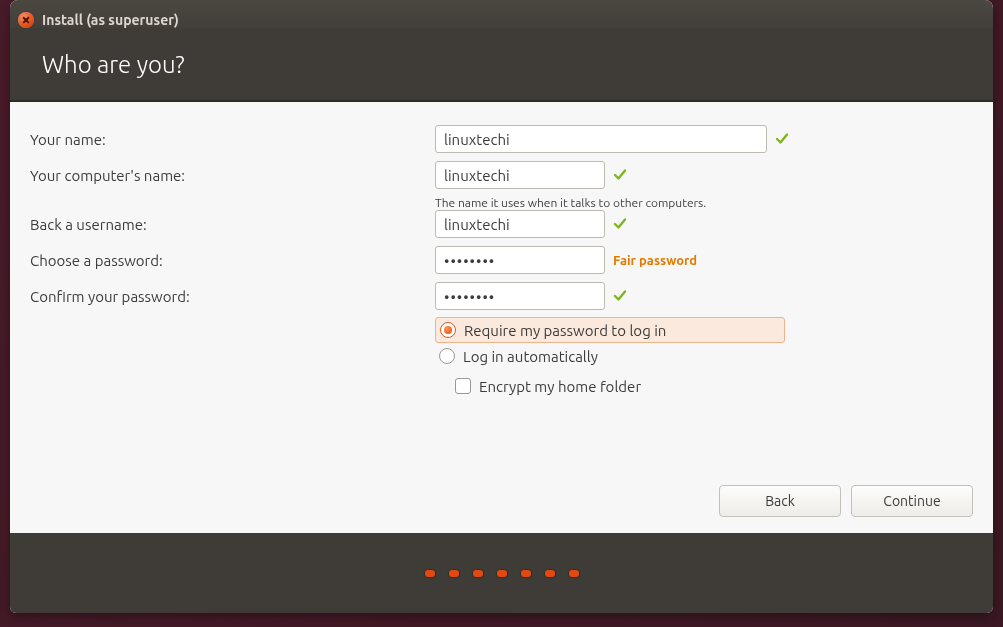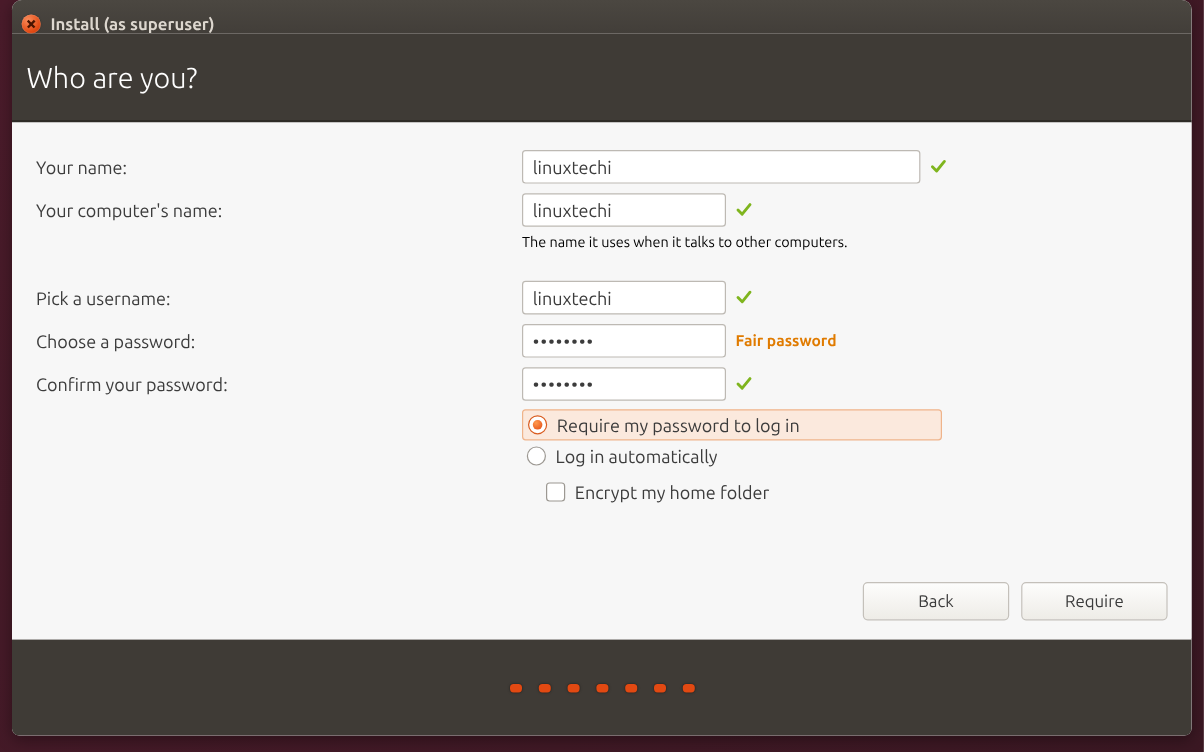--- a/index.html
+++ b/index.html
@@ -59,21 +59,21 @@
   .close-btn::before { transform: translate(-50%,-50%) rotate(45deg); }
   .close-btn::after  { transform: translate(-50%,-50%) rotate(-45deg); }
 
   
   .header {
     background: #3f3b36;
     color: #fff;
     height: 72px;
     display: flex;
     align-items: center;
-    padding: 0 12px;
+    padding: 0 32px;
     font-size: 24px;
     font-weight: 300;
     border-bottom: 2px solid #2e2b27;
   }
 
   
   .content {
     background: #f7f7f7;
     padding: 22px 20px 0 20px;
     height: 430px;
@@ -110,22 +110,22 @@
     color: #3c3c3c;
     outline: none;
   }
   .w-name     { width: 332px; }
   .w-host     { width: 170px; }
   .w-user     { width: 170px; }
   .w-pass     { width: 170px; }
 
   .help-text {
     font-size: 12px;
-    color: #000000;
-    margin: 2px 0 24px 405px;
+    color: #404040;
+    margin: 2px 0 0 405px;
   }
 
   .indicator {
     font-size: 13px;
   }
   .fair { color: #e07b00; font-weight: bold; }
 
   
   .check {
     width: 14px;
@@ -271,21 +271,21 @@
         <span class="check">
           <svg width="14" height="14" viewBox="0 0 14 14">
               <path d="M2 7 L5.5 10.5 L12 2.5" fill="none" stroke="#7fb51e" stroke-width="2.4" stroke-linecap="round" stroke-linejoin="round"></path>
             </svg>
         </span>
       </div>
     </div>
     <div class="help-text">The name it uses when it talks to other computers.</div>
 
     <div class="form-row">
-      <div class="form-label">Pick a username:</div>
+      <div class="form-label">Back a username:</div>
       <div class="input-wrap">
         <input class="w-user" type="text" value="linuxtechi" style="">
         <span class="check">
           <svg width="14" height="14" viewBox="0 0 14 14">
               <path d="M2 7 L5.5 10.5 L12 2.5" fill="none" stroke="#7fb51e" stroke-width="2.4" stroke-linecap="round" stroke-linejoin="round"></path>
             </svg>
         </span>
       </div>
     </div>
 
@@ -321,21 +321,21 @@
     </div>
     <div class="encrypt-row">
       <div class="checkbox"></div>
       <span>Encrypt my home folder</span>
     </div>
 
   </div>
 
   <div class="button-bar">
     <div class="btn">Back</div>
-    <div class="btn">Require</div>
+    <div class="btn">Continue</div>
   </div>
 
   <div class="footer">
     <div class="dot"></div>
     <div class="dot"></div>
     <div class="dot"></div>
     <div class="dot"></div>
     <div class="dot"></div>
     <div class="dot"></div>
     <div class="dot"></div>

